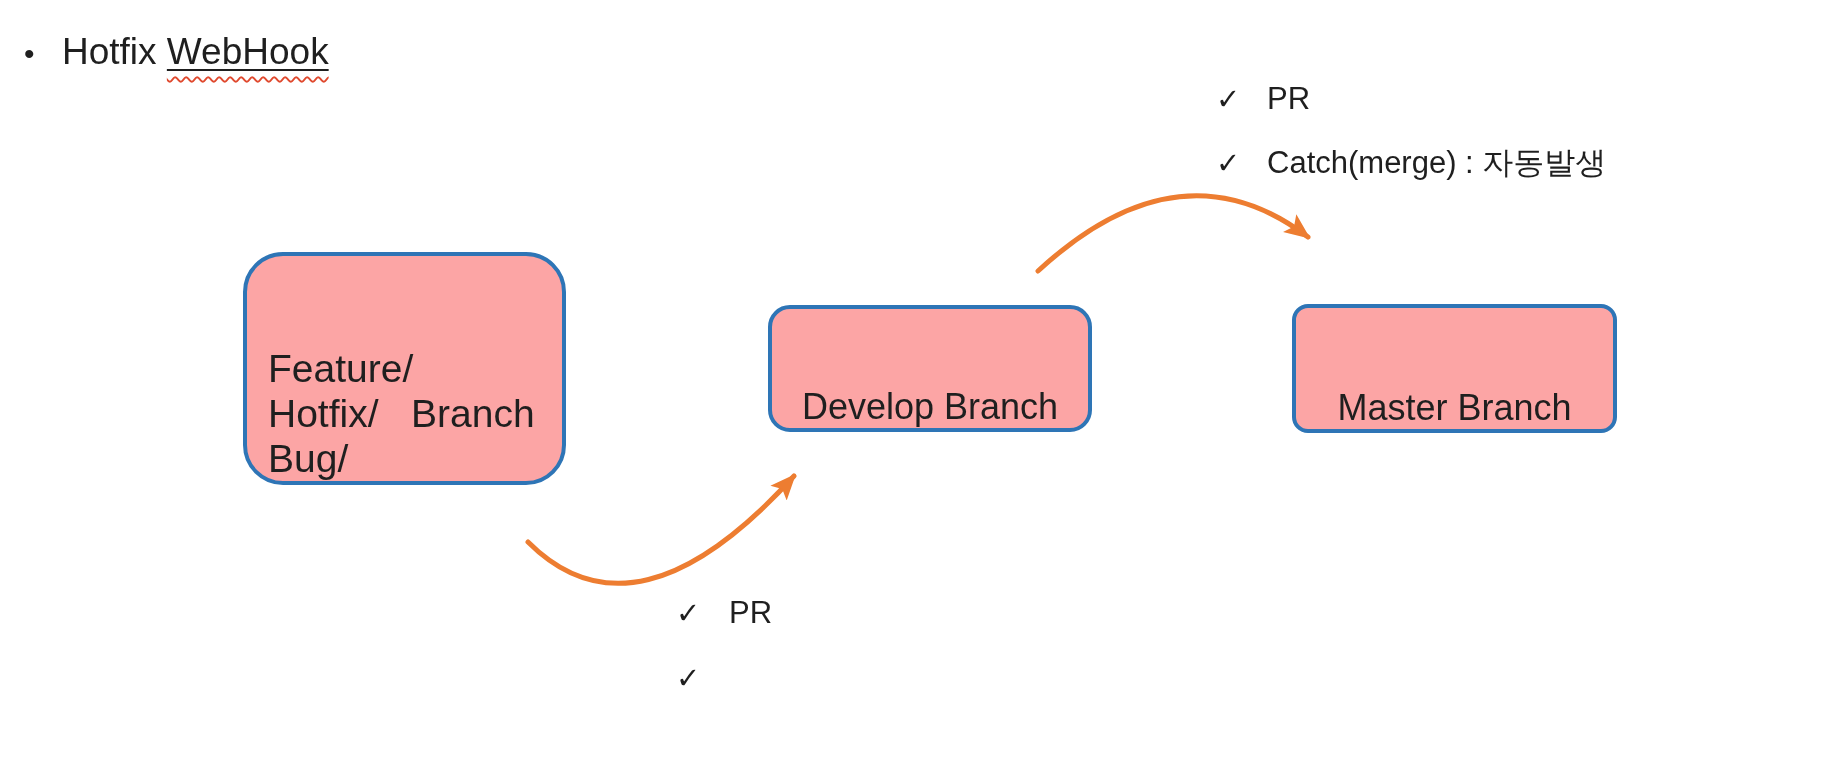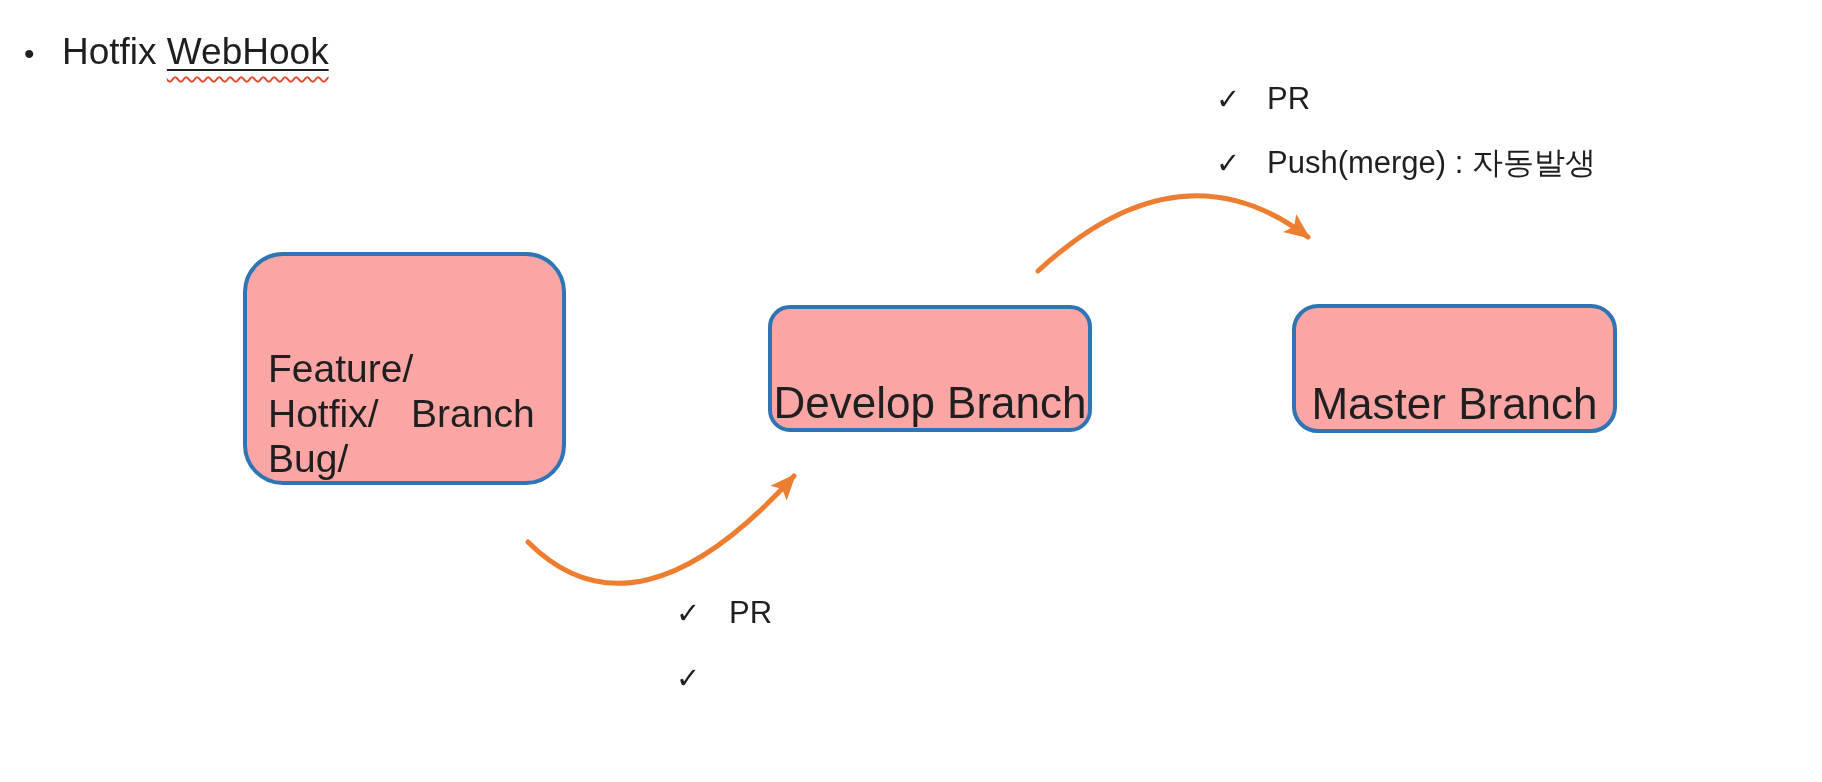--- a/index.html
+++ b/index.html
@@ -77,26 +77,26 @@
     width: 324px;
     height: 127px;
     border-radius: 22px;
     justify-content: center;
   }
   .box-master {
     left: 1292px;
     top: 304px;
     width: 325px;
     height: 129px;
-    border-radius: 26px;
+    border-radius: 16px;
     justify-content: center;
   }
   .box-develop .box-label,
   .box-master .box-label {
-    font-size: 44px;
+    font-size: 36px;
     white-space: nowrap;
   }
 
   
   .arrows {
     position: absolute;
     left: 0;
     top: 0;
     width: 1822px;
     height: 782px;
@@ -181,21 +181,21 @@
     <path class="arrow-path" d="M 1038 271 Q 1180 140 1308 237" marker-end="url(#ah)"></path>
   </svg>
 
   <div class="checklist list-top">
     <div class="check-item">
       <span class="check">✓</span>
       <span class="check-label">PR</span>
     </div>
     <div class="check-item">
       <span class="check">✓</span>
-      <span class="check-label">Push(merge) : 자동발생</span>
+      <span class="check-label">Catch(merge) : 자동발생</span>
     </div>
   </div>
 
   <div class="checklist list-bottom">
     <div class="check-item">
       <span class="check">✓</span>
       <span class="check-label">PR</span>
     </div>
     <div class="check-item">
       <span class="check">✓</span>

